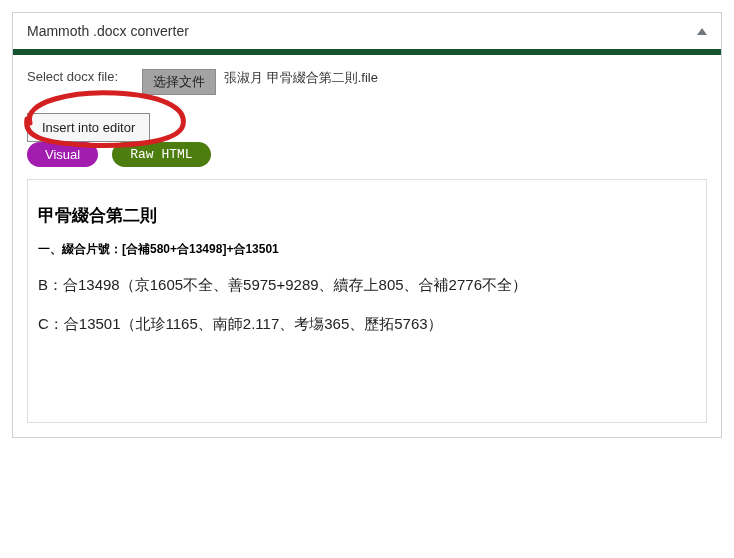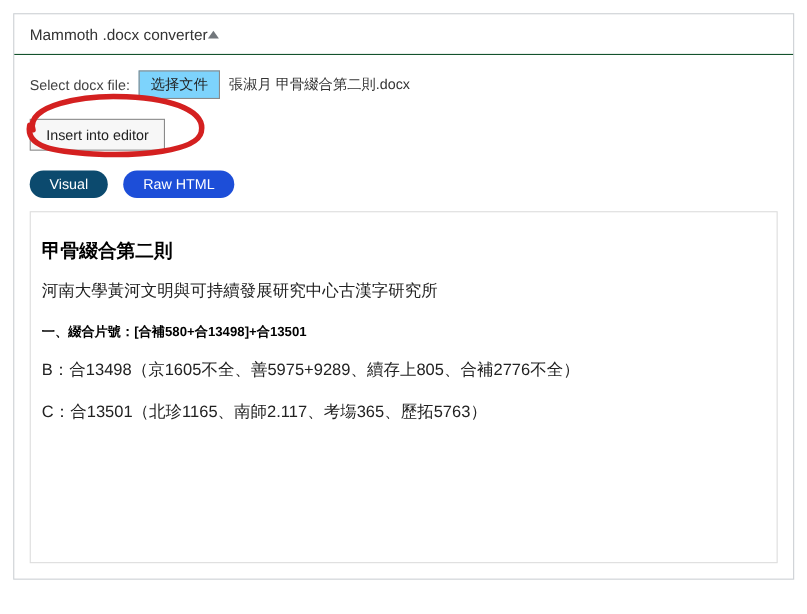--- a/index.html
+++ b/index.html
@@ -10,62 +10,61 @@
     font-family: -apple-system, BlinkMacSystemFont, "Segoe UI", Arial, sans-serif;
     font-size: 13px;
     color: #444;
     width: 734px;
   }
   .panel {
     border: 1px solid #ccd0d4;
     background: #fff;
   }
   .panel-header {
-    border-bottom: 1px solid #14532d;
+    border-bottom: 6px solid #14532d;
     padding: 10px 14px;
     display: flex;
-    justify-content: flex-start;
+    justify-content: space-between;
     align-items: center;
   }
   .panel-title {
     font-size: 14px;
     color: #333;
     font-weight: 500;
   }
   .collapse-tri {
     width: 0; height: 0;
     border-left: 5px solid transparent;
     border-right: 5px solid transparent;
     border-bottom: 7px solid #72777c;
     cursor: pointer;
   }
   .panel-body {
     padding: 14px;
   }
   .file-row {
     display: flex;
-    align-items: center;
     gap: 8px;
     font-size: 13px;
     color: #444;
     margin-bottom: 18px;
   }
   .choose-btn {
     font-family: inherit;
     font-size: 13px;
-    background: #7dd3fc;
+    background: #a3a3a3;
     border: 1px solid #8a8a8a;
     padding: 3px 10px;
     color: #222;
     cursor: pointer;
+    margin-left: 16px;
   }
   .insert-wrap {
     position: relative;
     display: inline-block;
-    margin-bottom: 18px;
   }
   .insert-btn {
     font-family: inherit;
     font-size: 13px;
     background: #f7f7f7;
     border: 1px solid #8a8a8a;
     padding: 6px 14px;
     color: #222;
     cursor: pointer;
   }
@@ -82,25 +81,25 @@
   }
   .tab {
     border-radius: 999px;
     padding: 5px 18px;
     font-size: 13px;
     color: #fff;
     cursor: pointer;
     border: none;
     font-family: inherit;
   }
-  .tab.active { background: #0c4a6e; }
-  .tab.inactive { background: #1d4ed8; }
+  .tab.active { background: #a21caf; }
+  .tab.inactive { background: #4d7c0f; font-family: Liberation Mono, monospace; }
   .preview-box {
     border: 1px solid #ddd;
-    height: 320px;
+    height: 244px;
     overflow: scroll;
     padding: 10px 16px 10px 10px;
     position: relative;
   }
   .preview-content {
     font-size: 15px;
     color: #222;
     min-width: 590px;
   }
   .doc-h {
@@ -133,39 +132,38 @@
   <div class="panel-header">
     <span class="panel-title">Mammoth .docx converter</span>
     <div class="collapse-tri"></div>
   </div>
 
   <div class="panel-body">
 
     <div class="file-row">
       <span class="file-label">Select docx file:</span>
       <button class="choose-btn">选择文件</button>
-      <span class="file-name">張淑月 甲骨綴合第二則.docx</span>
+      <span class="file-name">張淑月 甲骨綴合第二則.file</span>
     </div>
 
     <div class="insert-wrap">
       <svg class="circle-annot" viewBox="0 0 190 66">
         <path d="M 25 38 C 18 16, 70 6, 110 8 C 155 10, 182 22, 178 40 C 174 58, 120 62, 80 60 C 45 58, 18 54, 22 34" fill="none" stroke="#d42020" stroke-width="5" stroke-linecap="round"></path>
       </svg>
       <button class="insert-btn">Insert into editor</button>
     </div>
 
     <div class="tabs">
       <button class="tab active">Visual</button>
       <button class="tab inactive">Raw HTML</button>
     </div>
 
     <div class="preview-box">
       <div class="preview-content">
         <div class="doc-h">甲骨綴合第二則</div>
-        <div class="doc-p">河南大學黃河文明與可持續發展研究中心古漢字研究所</div>
         <div class="doc-sub">一、綴合片號：[合補580+合13498]+合13501</div>
         <div class="doc-p">B：合13498（京1605不全、善5975+9289、續存上805、合補2776不全）</div>
         <div class="doc-p">C：合13501（北珍1165、南師2.117、考塲365、歷拓5763）</div>
       </div>
     </div>
 
   </div>
 </div>
 
 </body></html>

